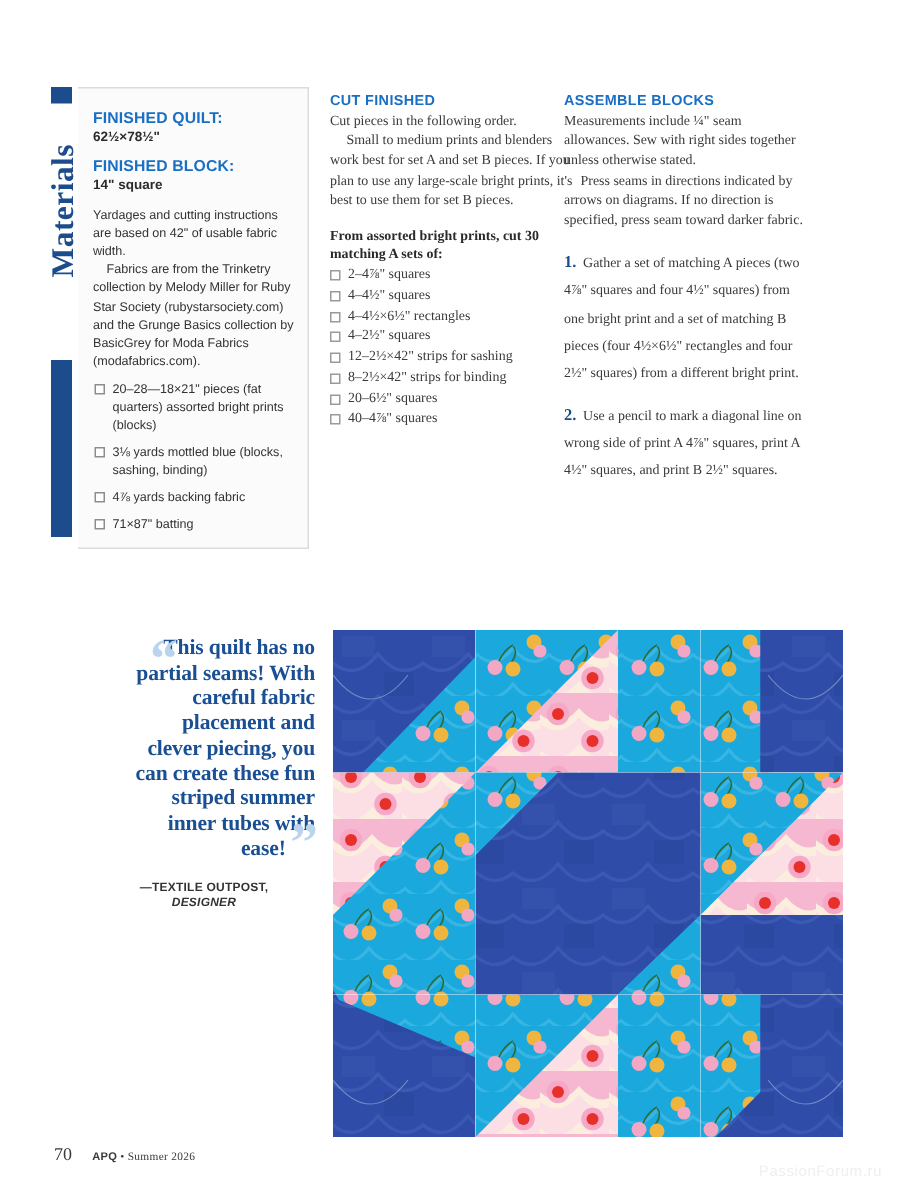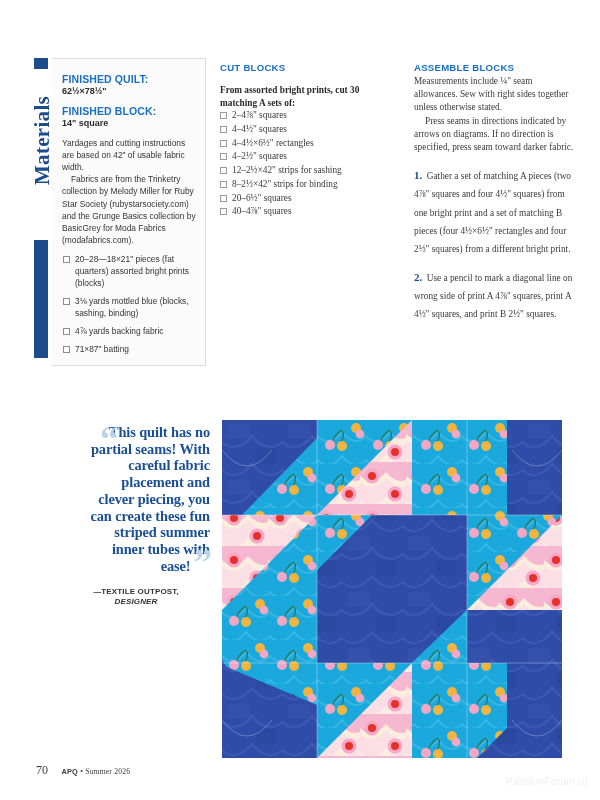--- a/index.html
+++ b/index.html
@@ -52,21 +52,21 @@
     font-size:8.4px;color:#333;line-height:1.42;margin-bottom:6px;
   }
   .mat-li .box{
     position:absolute;left:1px;top:2px;width:5px;height:5px;
     border:1px solid #8d8d8d;background:#fff;
   }
 
   
   .col{position:absolute;top:62px;width:162px;}
   .col-mid{left:220px;}
-  .col-right{left:414px;}
+  .col-right{left:376px;}
   .col-h{
     font-family:"Liberation Sans",sans-serif;
     font-weight:bold;font-size:9.6px;color:#1a6fc4;
     letter-spacing:.25px;margin-bottom:2px;
   }
   .p{
     font-family:"Liberation Serif",serif;
     font-size:9.3px;color:#3a3a3a;line-height:1.42;
     margin:0 0 0 0;text-align:left;
   }
@@ -180,21 +180,25 @@
         <span>4⅞ yards backing fabric</span>
       </div>
       <div class="mat-li">
         <span class="box"></span>
         <span>71×87" batting</span>
       </div>
     </div>
   </div>
 
   <div class="col col-mid">
-    <div class="col-h">CUT BLOCKS</div>
+    <div class="col-h">CUT FINISHED</div>
+    <div class="p">
+      <span>Cut pieces in the following order.</span>
+      <span class="ind">Small to medium prints and blenders work best for set A and set B pieces. If you plan to use any large-scale bright prints, it's best to use them for set B pieces.</span>
+    </div>
 
     <div class="sub-h">From assorted bright prints, cut 30 matching A sets of:</div>
     <div class="cut-li">
       <span class="box"></span>
       <span>2–4⅞" squares</span>
     </div>
     <div class="cut-li">
       <span class="box"></span>
       <span>4–4½" squares</span>
     </div>

